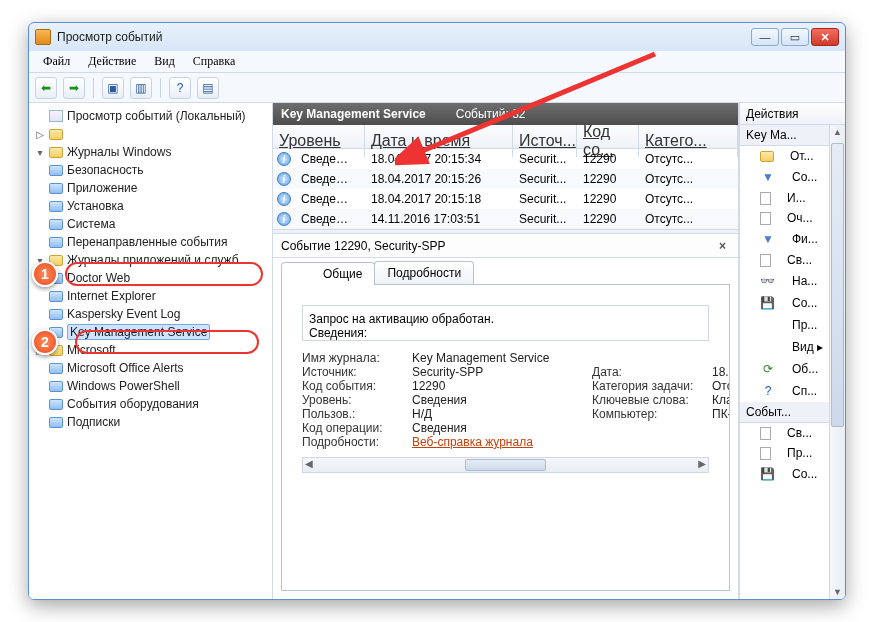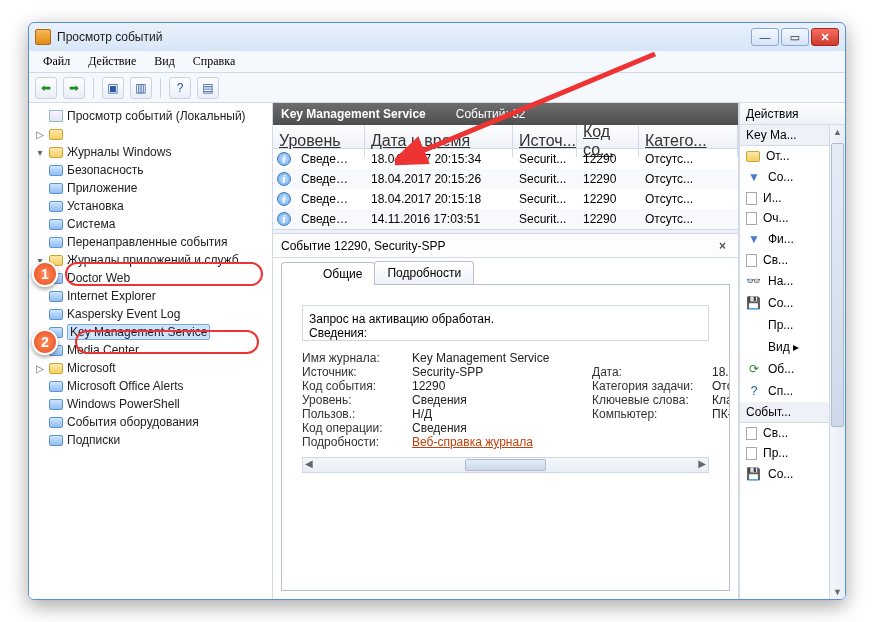--- a/index.html
+++ b/index.html
@@ -189,22 +189,22 @@
     border-bottom:1px solid #d1dae6;
     display:flex; align-items:center; padding:0 6px; font-size:12px;
   }
   .act-list { position:relative; flex:1; overflow:hidden; }
   .act-group {
     background:#eef2f8; border-bottom:1px solid #d1dae6;
     padding:3px 6px; display:flex; align-items:center; font-size:12px;
   }
   .act-group .up { margin-left:auto; color:#555; }
   .act-item {
-    display:flex; align-items:center; gap:6px;
-    padding:3px 6px; font-size:12px; white-space:nowrap; overflow:hidden;
+    display:flex; align-items:center; gap:16px;
+    padding:3px 20px; font-size:12px; white-space:nowrap; overflow:hidden;
   }
   .ai { width:16px; height:16px; display:flex; align-items:center; justify-content:center; font-size:12px; }
   .ai.folder{background:linear-gradient(#fce9a8,#f5cf62);border:1px solid #c9a438;border-radius:2px;width:14px;height:11px}
   .ai.funnel{color:#4a7ccf}
   .ai.save{color:#333}
   .ai.bino{color:#555}
   .ai.gear{color:#3a8a3a}
   .ai.q{color:#1a5aa0}
   .ai.page{border:1px solid #aaa;width:11px;height:13px;background:#fff}
   .vscroll { position:absolute; right:0; top:0; bottom:0; width:16px; background:linear-gradient(90deg,#f4f6fa,#e8edf5); border-left:1px solid #cfd7e2;}
@@ -335,27 +335,20 @@
             <span class="i-sub"></span>
           </span>
           <span class="label">Kaspersky Event Log</span>
         </div>
       <div class="node depth2">
           <span class="exp"></span>
           <span class="ico">
             <span class="i-sub"></span>
           </span>
           <span class="label sel">Key Management Service</span>
-        </div>
-      <div class="node depth2">
-          <span class="exp"></span>
-          <span class="ico">
-            <span class="i-sub"></span>
-          </span>
-          <span class="label">Media Center</span>
         </div>
       <div class="node depth2">
           <span class="exp">▷</span>
           <span class="ico">
             <span class="i-folder"></span>
           </span>
           <span class="label">Microsoft</span>
         </div>
       <div class="node depth2">
           <span class="exp"></span>

